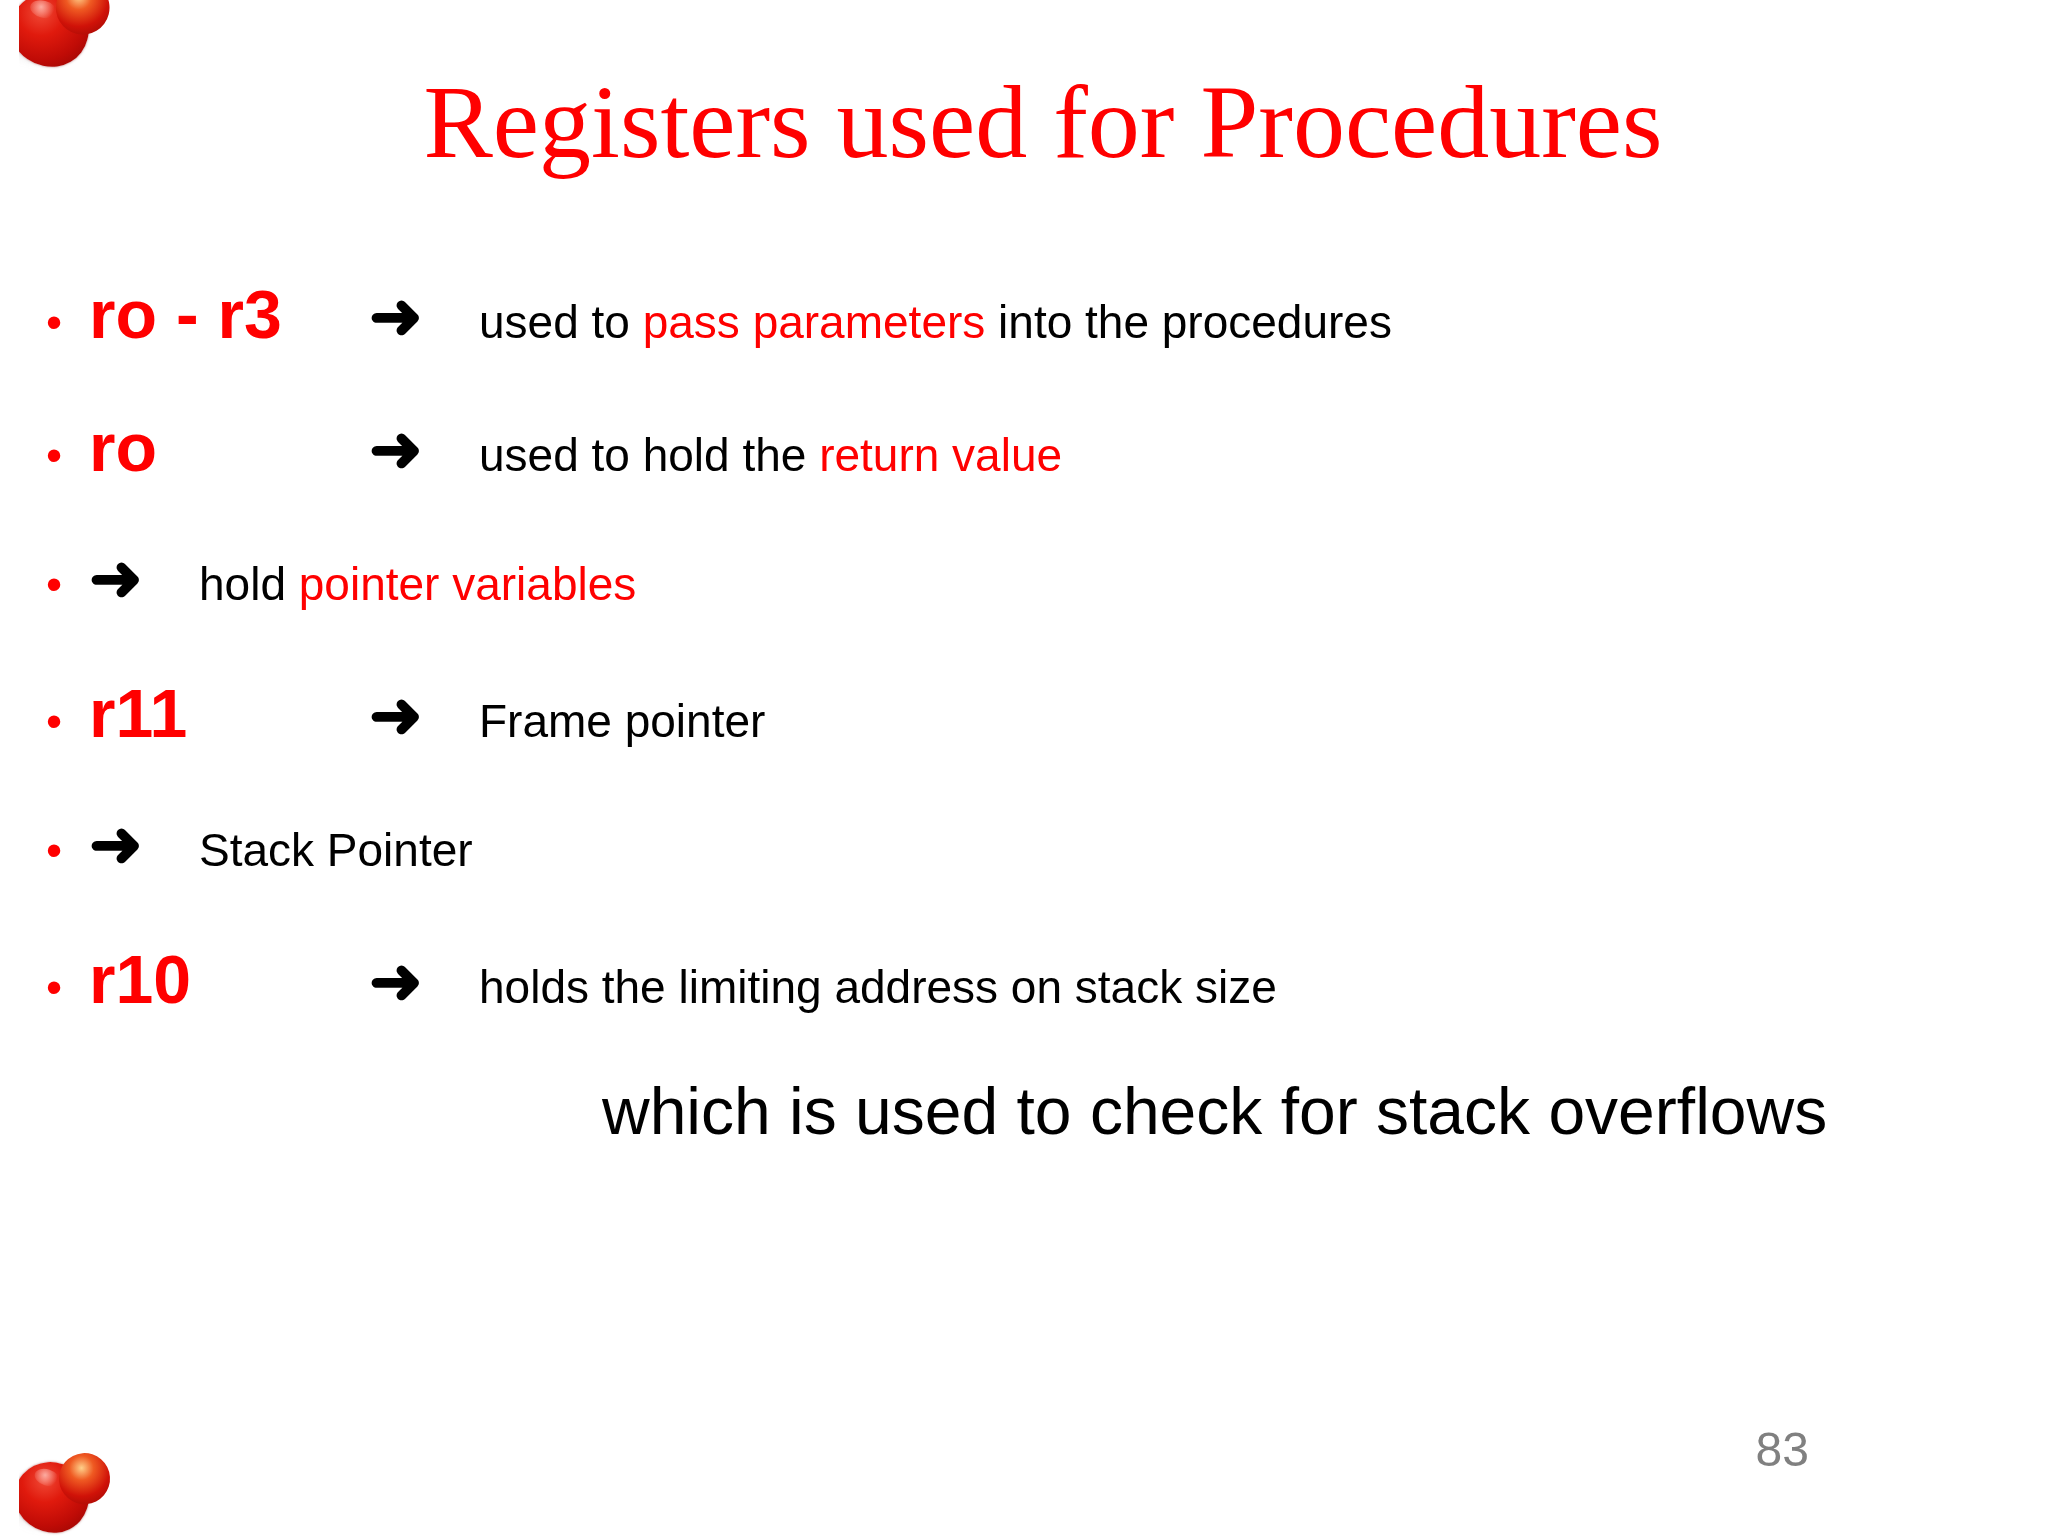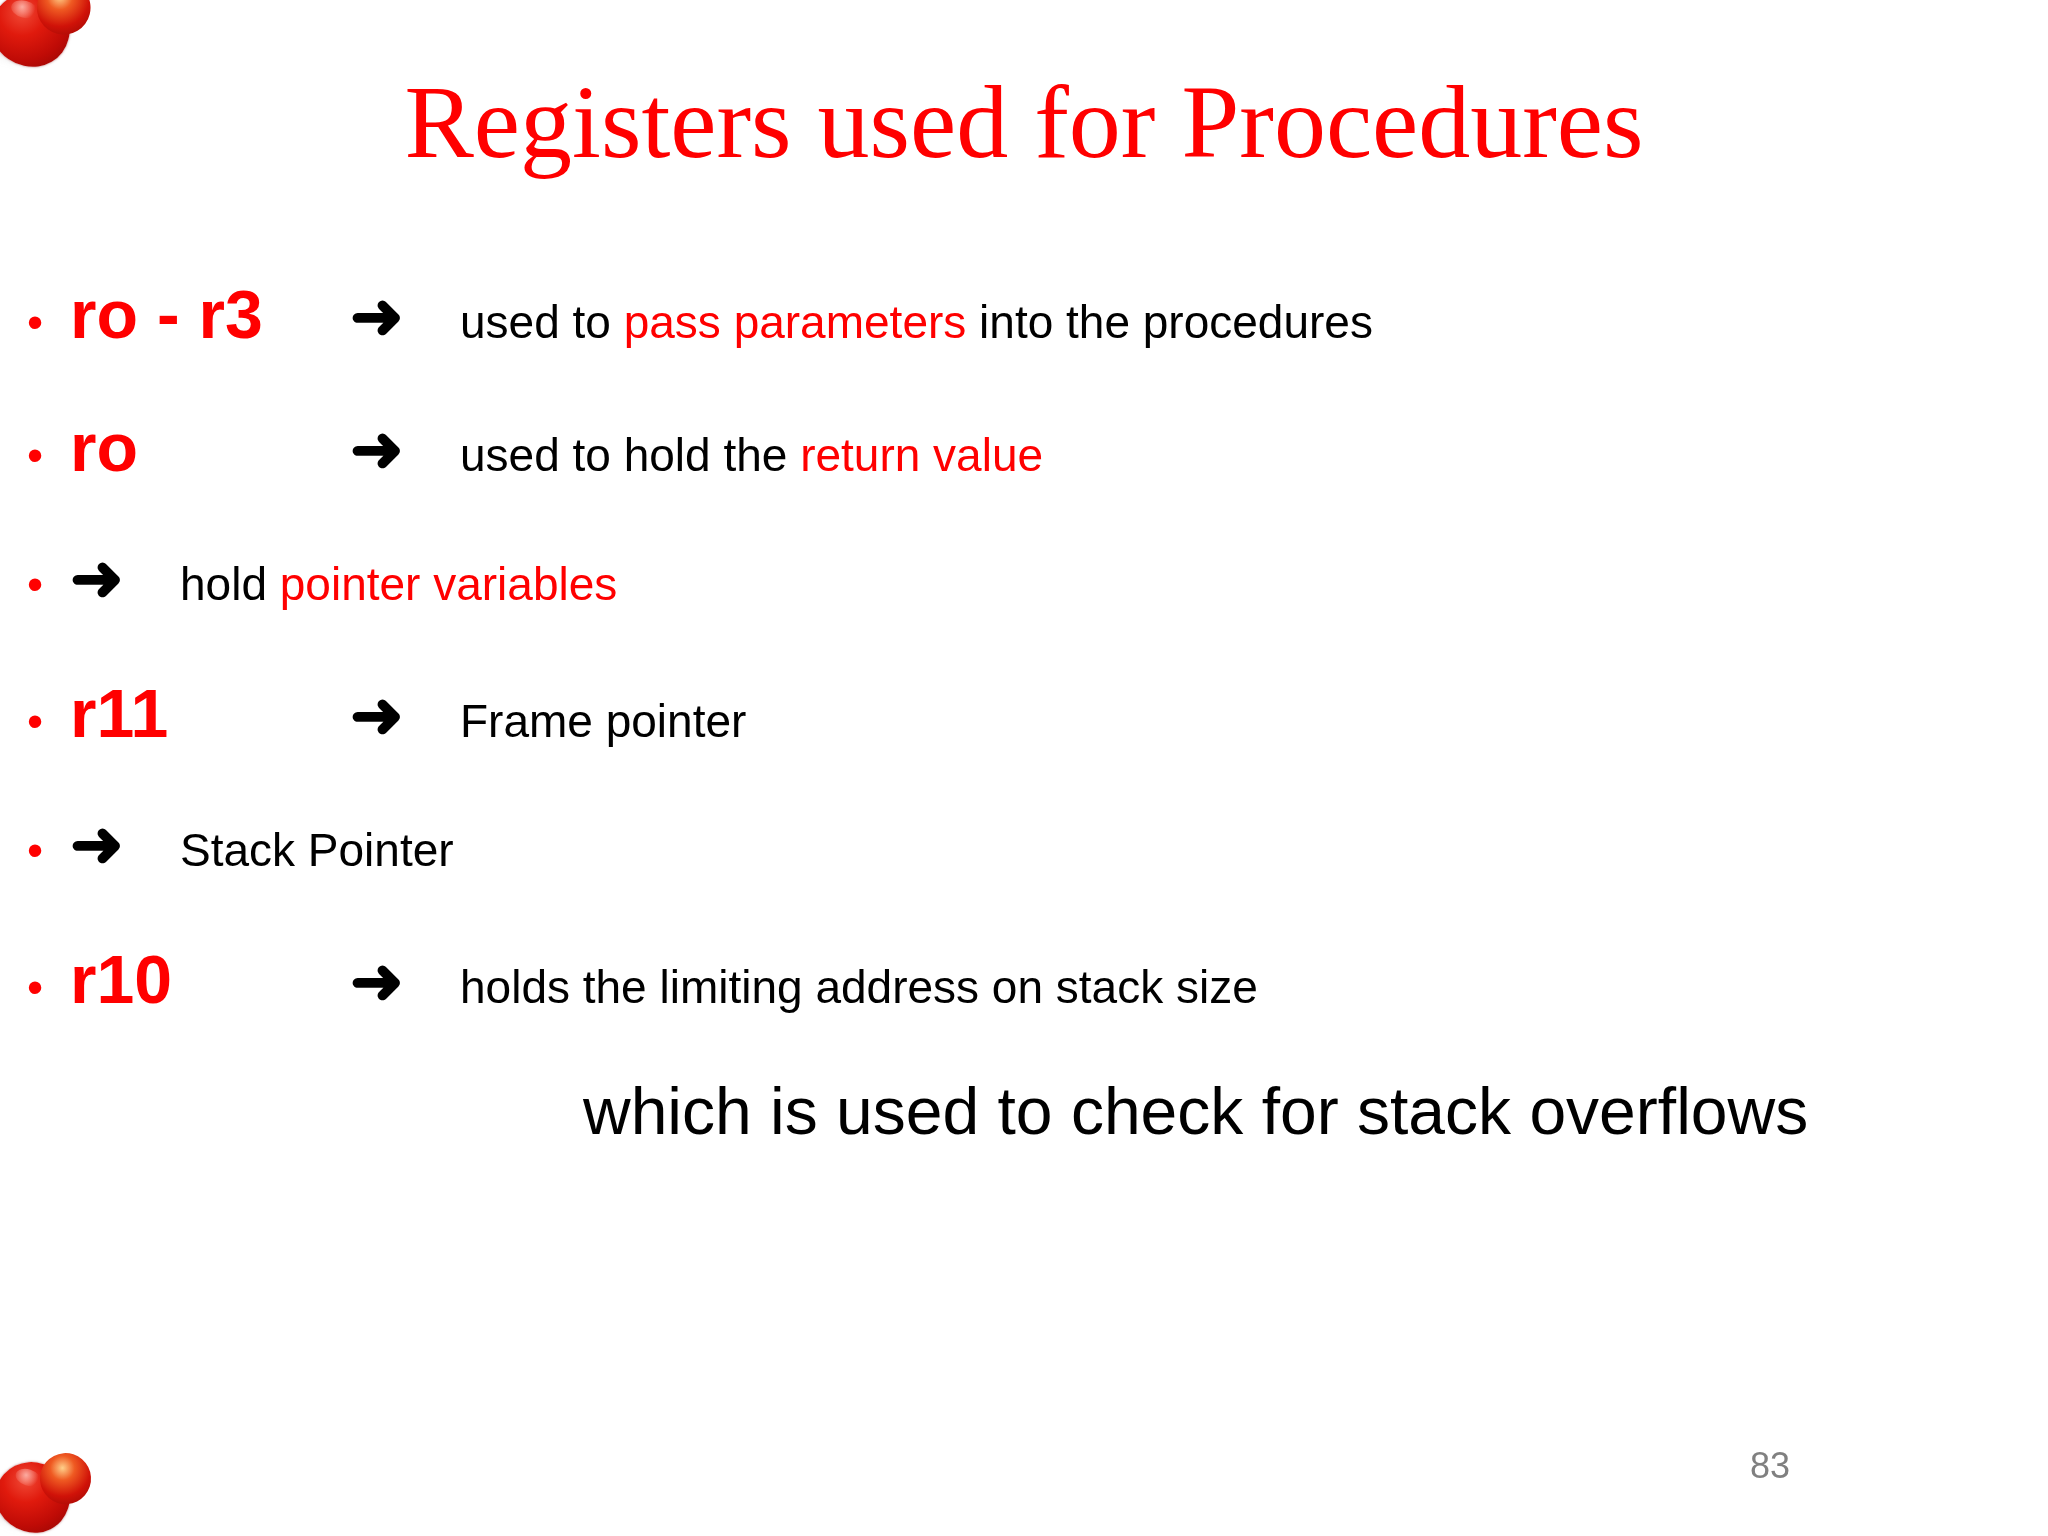--- a/index.html
+++ b/index.html
@@ -10,20 +10,21 @@
   }
   body {
     font-family: "Liberation Sans", sans-serif;
   }
   .slide {
     position: relative;
     width: 1880px;
     height: 1536px;
     background: #ffffff;
     overflow: hidden;
+    margin-left: 19px;
   }
 
   
   .pin {
     position: absolute;
     width: 86px;
     height: 86px;
     pointer-events: none;
   }
   .pin .head {
@@ -149,23 +150,23 @@
     color: #000000;
     font-size: 66px;
     line-height: 1;
     white-space: nowrap;
   }
 
   
   .page-num {
     position: absolute;
     right: 90px;
-    bottom: 52px;
+    bottom: 62px;
     color: #808080;
-    font-size: 36px;
+    font-size: 48px;
     line-height: 1;
   }
 </style>
 </head>
 <body>
 
 <div class="slide">
 
   <div class="pin pin-tl">
     <div class="shadow"></div>

